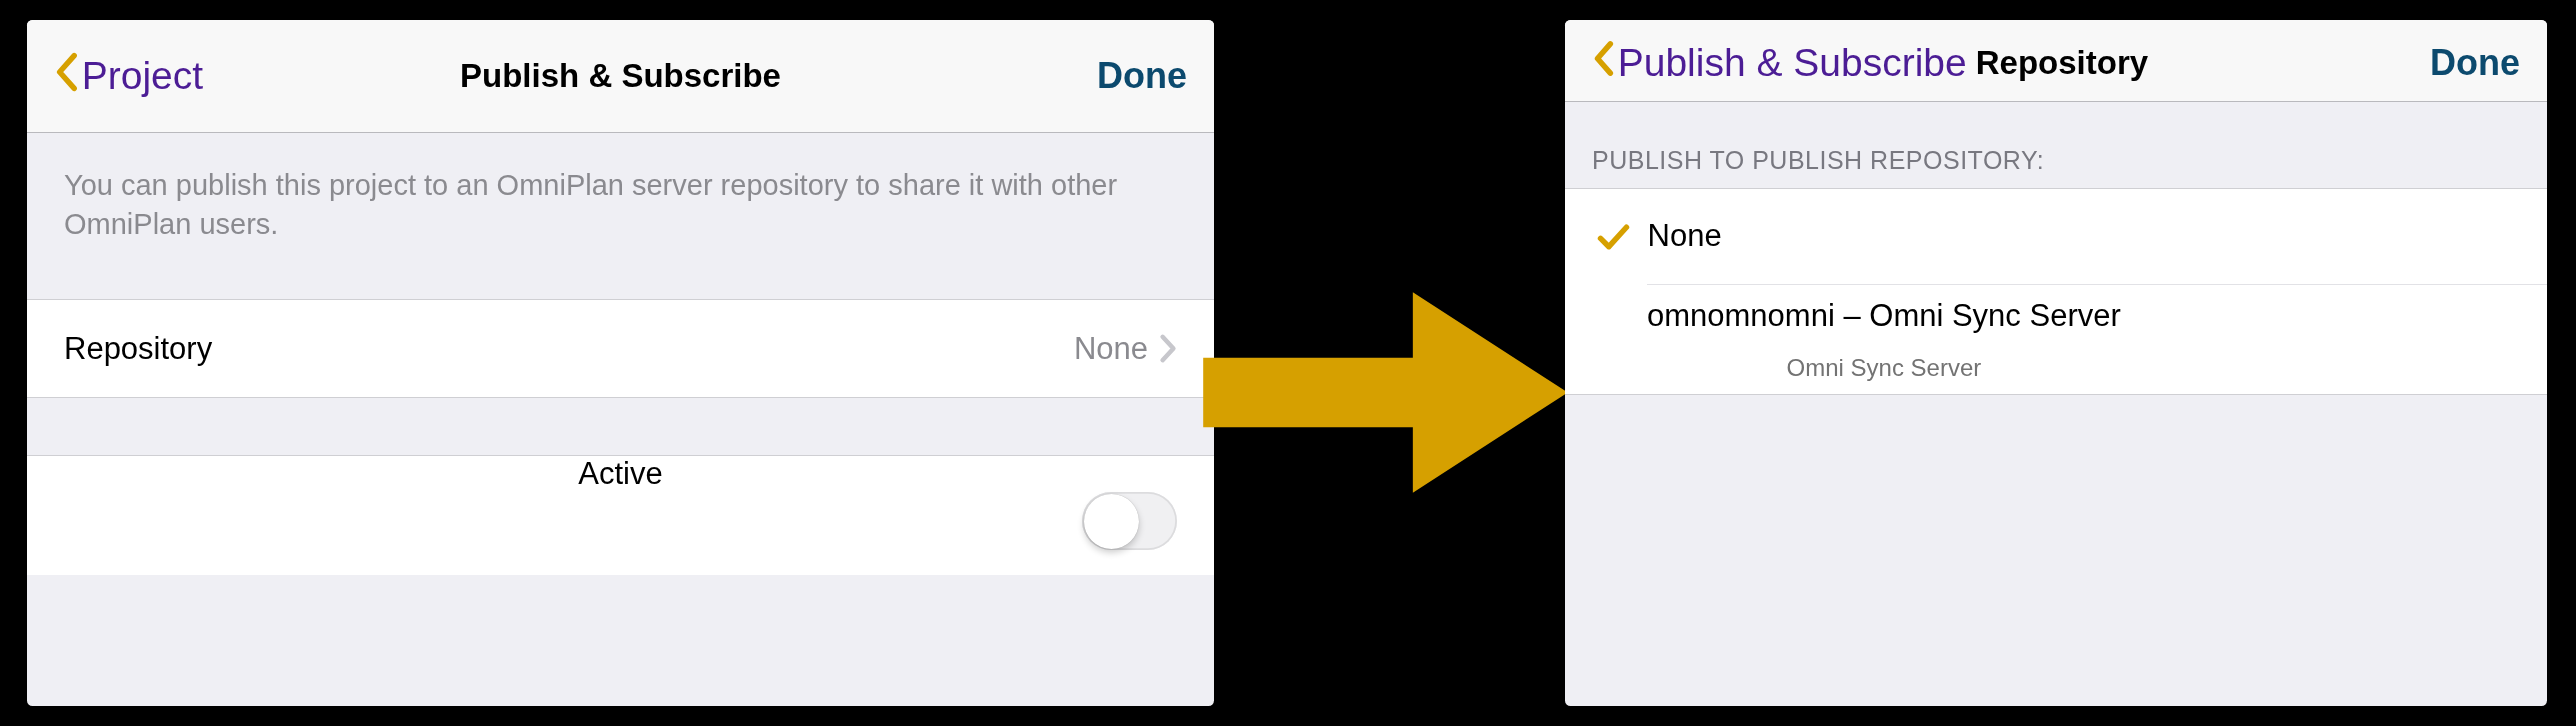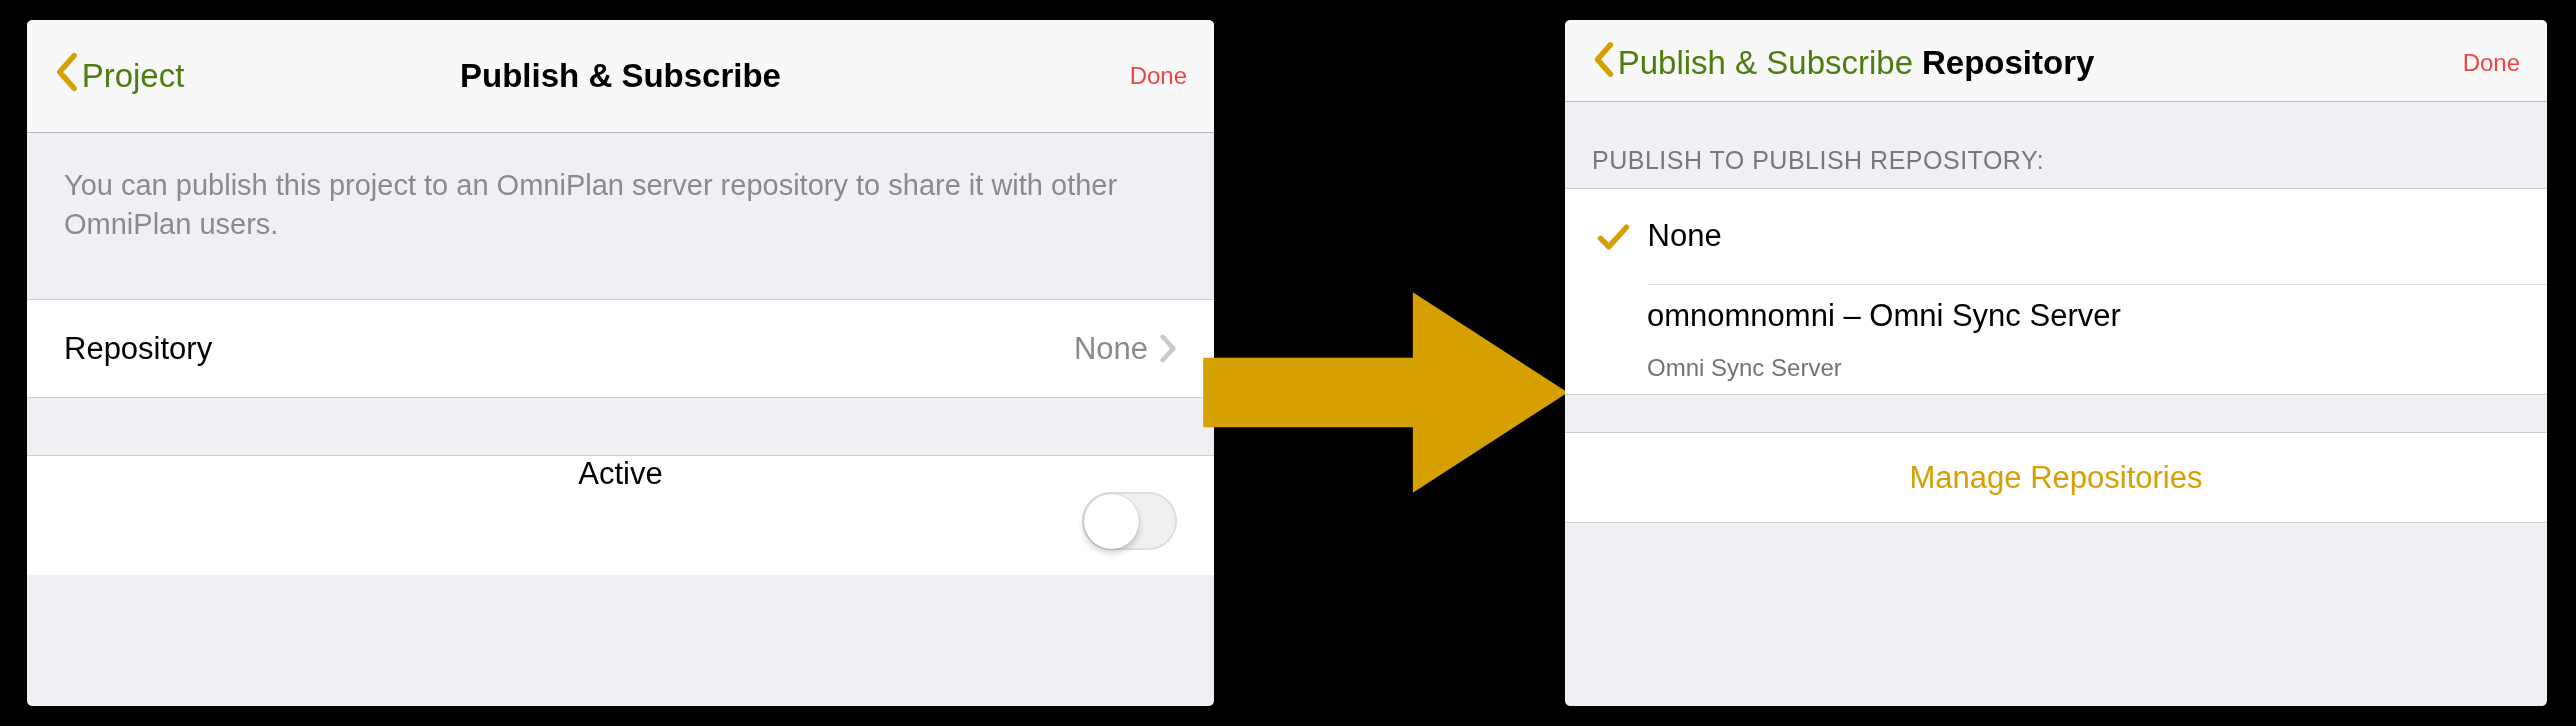--- a/index.html
+++ b/index.html
@@ -42,22 +42,22 @@
     position: relative;
     padding: 0 27px;
   }
   .navbar-right {
     height: 82px;
     padding-top: 5.5px;
   }
   .back {
     display: flex;
     align-items: center;
-    color: #4d7c0f;
-    font-size: 33px;
+    color: #4c1d95;
+    font-size: 39px;
     font-weight: 400;
     cursor: pointer;
   }
   .back svg { margin-right: 3.7px; }
   .navtitle-center {
     position: absolute;
     left: 0; right: 0;
     text-align: center;
     font-size: 33px;
     font-weight: 600;
@@ -65,23 +65,23 @@
     pointer-events: none;
   }
   .navtitle-right {
     font-size: 33px;
     font-weight: 600;
     color: #000;
     margin-left: 9px;
   }
   .done {
     margin-left: auto;
-    color: #ef4444;
-    font-size: 24px;
-    font-weight: 400;
+    color: #0c4a6e;
+    font-size: 36px;
+    font-weight: 700;
     cursor: pointer;
   }
   .desc {
     padding: 33px 37px 55px 37px;
     color: #8a8a8f;
     font-size: 29px;
     line-height: 1.35;
   }
   .cell {
     background: #fff;
@@ -141,21 +141,21 @@
     border-bottom: 1.8px solid #cfcfd3;
     background: #fff;
   }
   .row {
     display: flex;
     align-items: center;
     min-height: 95px;
     padding: 12.8px 27px 12.8px 14.6px;
     cursor: pointer;
   }
-  .row + .row { border-top: 1.8px solid #e2e2e6; margin-left: 82px; padding-left: 0; }
+  .row + .row { border-top: 1.8px solid #e2e2e6; margin-left: 82px; padding-left: 0; text-align: center; }
   .row .check {
     width: 68px;
     flex: none;
     display: flex;
     justify-content: center;
   }
   .row .texts { display: flex; flex-direction: column; }
   .row .primary { font-size: 31px; color: #000; }
   .row .secondary { font-size: 24px; color: #737373; margin-top: 20px; }
   .gap2 { height: 37px; }
@@ -259,19 +259,16 @@
       <div class="row">
         <div class="texts">
           <span class="primary">omnomnomni – Omni Sync Server</span>
           <span class="secondary">Omni Sync Server</span>
         </div>
       </div>
     </div>
 
     <div class="gap2"></div>
 
-    <div class="action-cell">
-      <span>Manage Repositories</span>
-    </div>
   </div>
 
 </div>
 
 
 </body></html>

